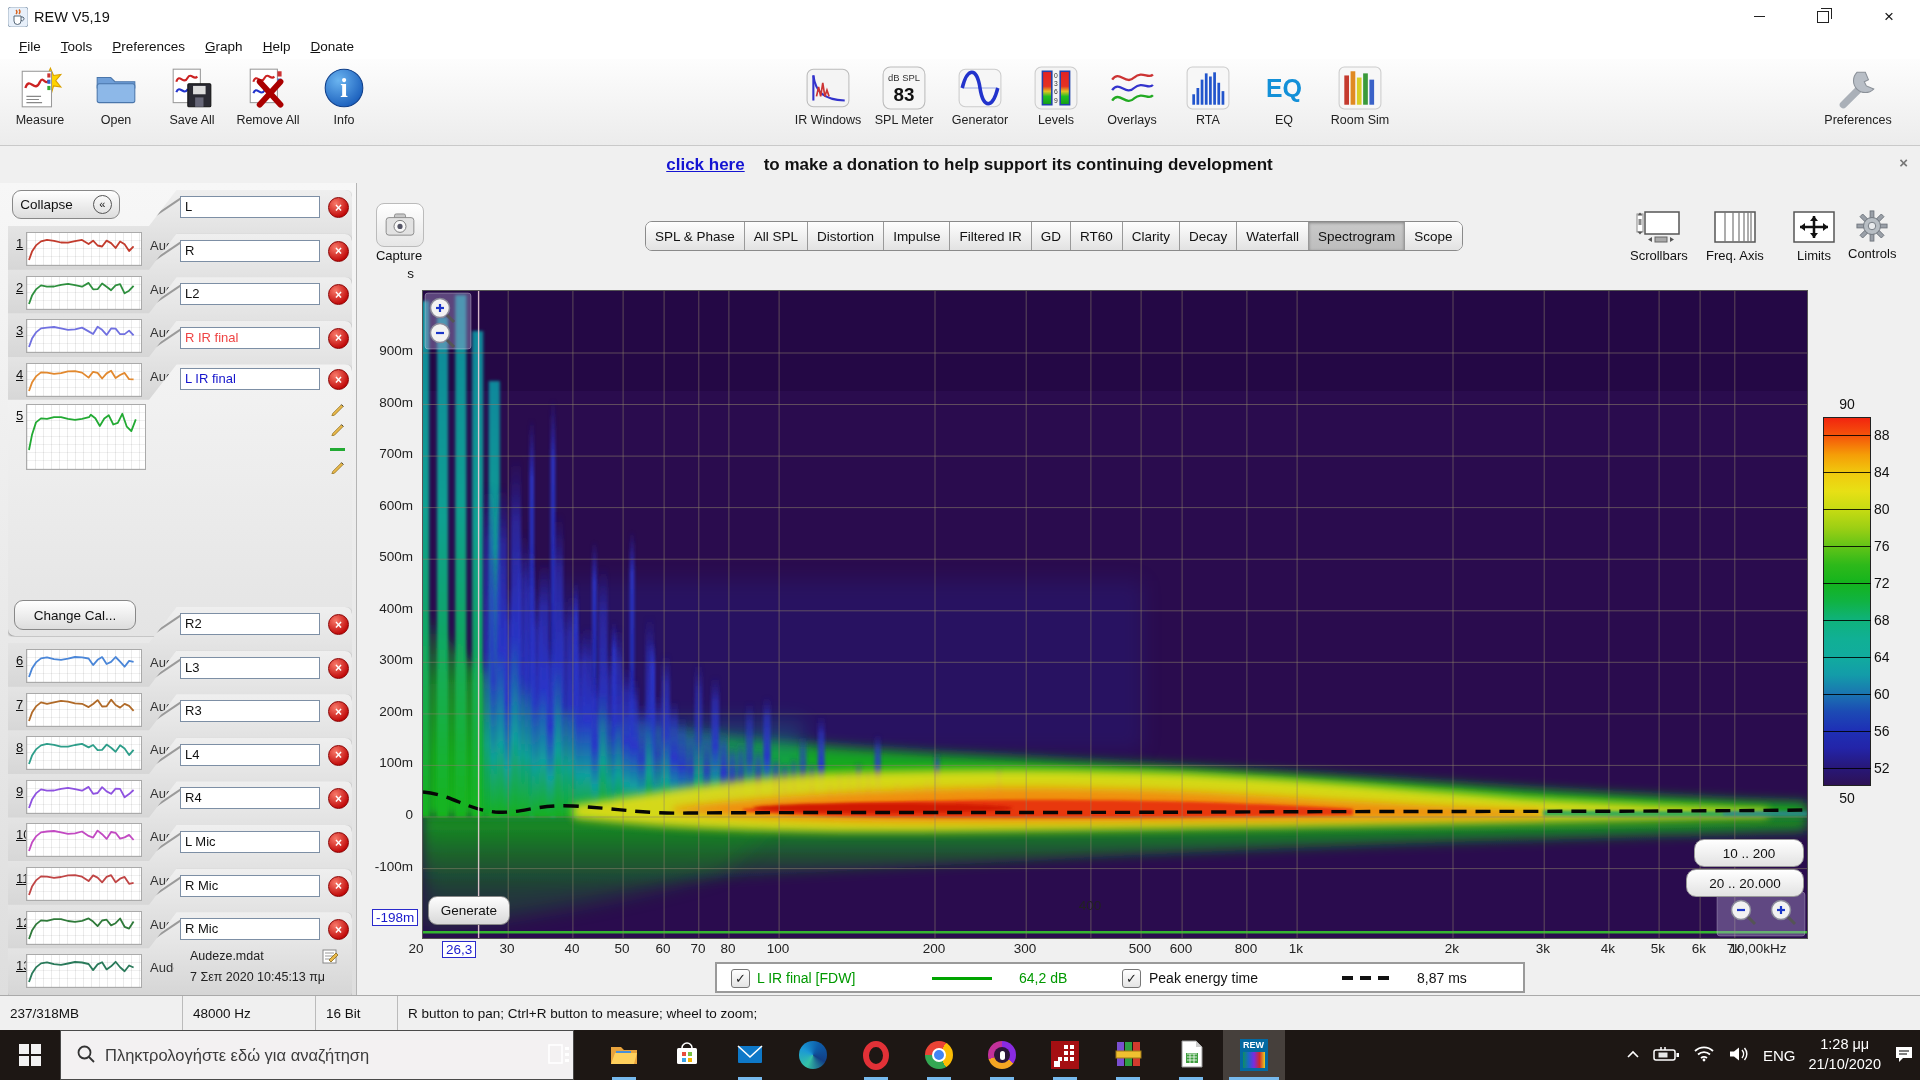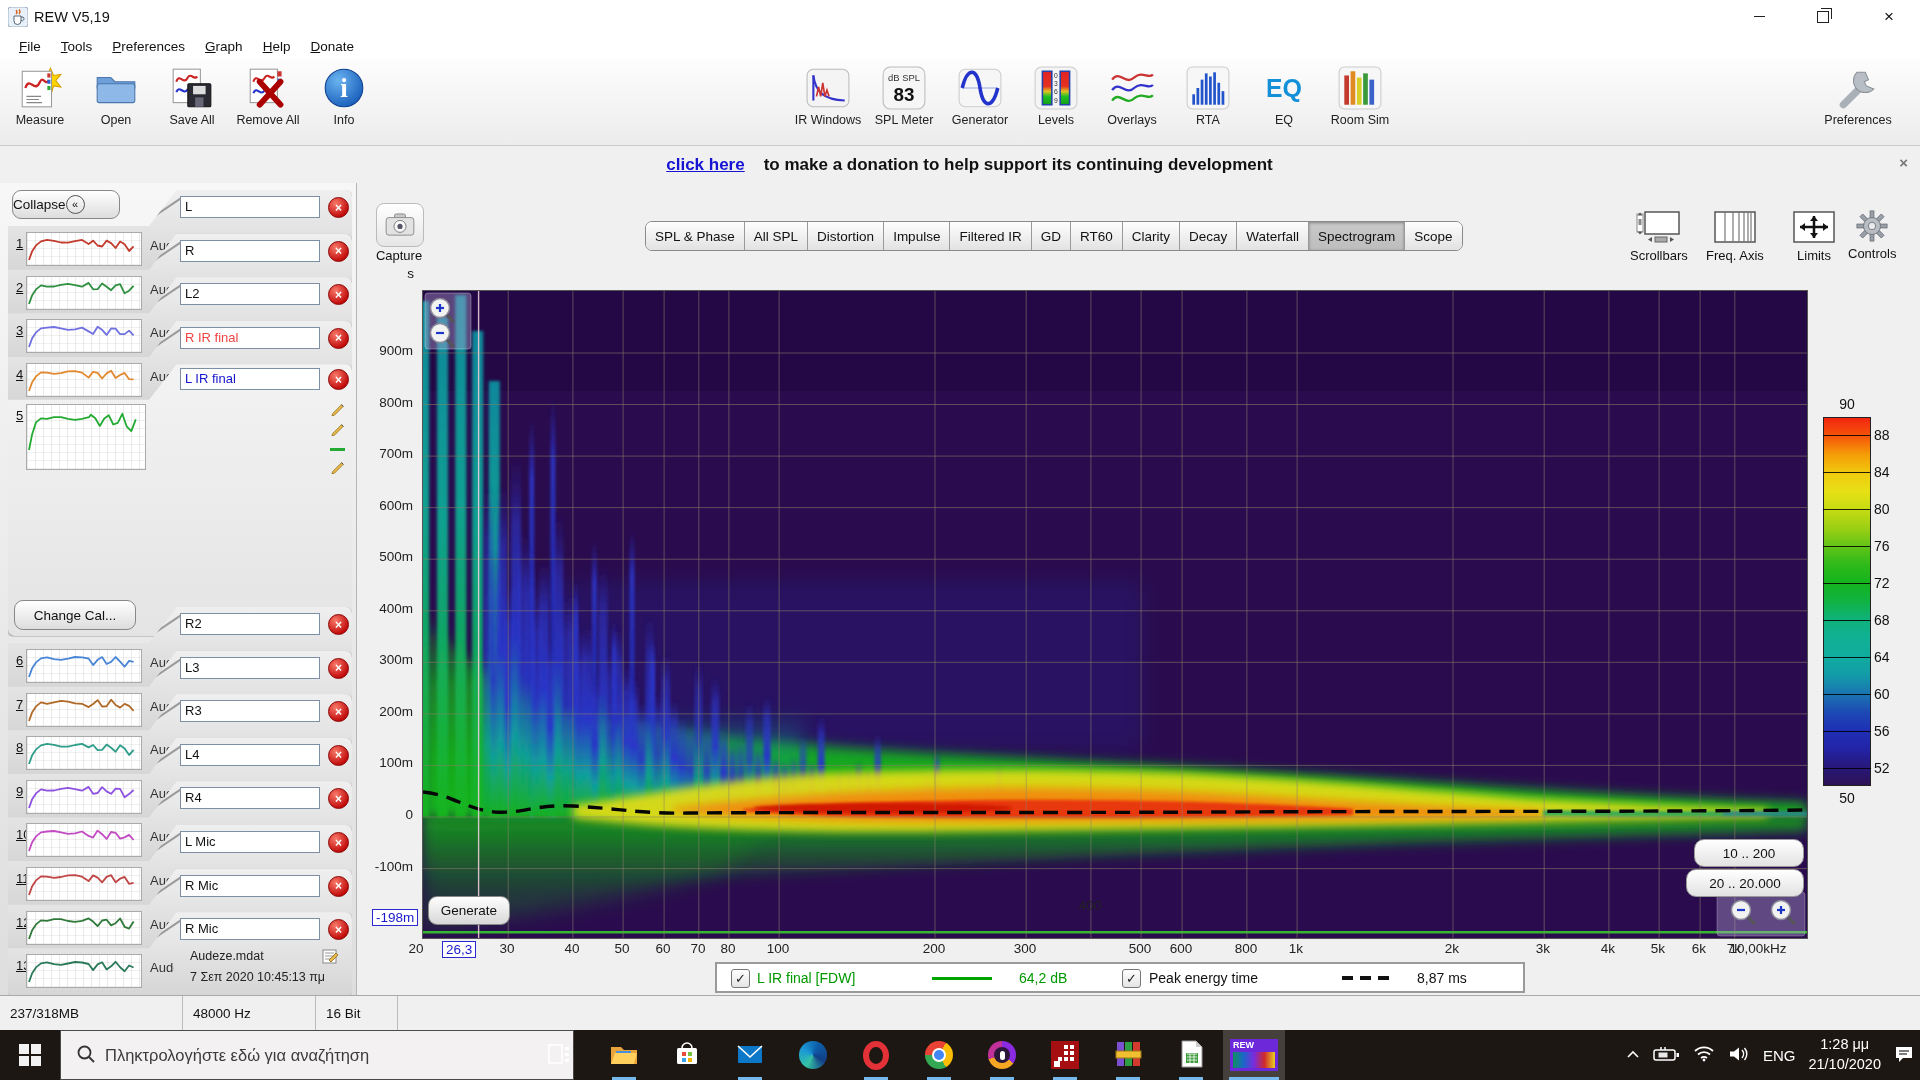--- a/index.html
+++ b/index.html
@@ -27,21 +27,21 @@
   
   .banner{position:absolute;left:0;top:146px;width:1920px;height:37px;background:#f0f0f0;border-bottom:1px solid #d5d5d5;
           display:flex;align-items:center;justify-content:center;font-weight:bold;font-size:17px}
   .banner a{color:#1414d2;text-decoration:underline;margin:0 19px}
   .bclose{position:absolute;right:12px;top:8px;color:#777;font-size:15px}
   
   .mainbg{position:absolute;left:356px;top:183px;width:1564px;height:812px;background:#f0f0f0}
   
   #sidebar{position:absolute;left:0;top:183px;width:356px;height:812px;background:linear-gradient(180deg,#f7f7f7,#dedede);border-right:1px solid #b5b5b5;overflow:hidden}
   .collapsebtn{position:absolute;left:12px;top:7px;width:106px;height:27px;border:1px solid #888;border-radius:9px;
-     background:linear-gradient(#fff,#ddd);display:flex;align-items:center;gap:0;font-size:13.5px;z-index:20}
+     background:linear-gradient(#fff,#ddd);display:flex;align-items:center;justify-content:center;gap:20px;font-size:13.5px;z-index:20}
   .collapsebtn .cc{width:17px;height:17px;border:1.4px solid #555;border-radius:50%;display:flex;align-items:center;justify-content:center;font-size:11px;line-height:11px}
   .mcard{position:absolute;background:linear-gradient(180deg,#efefef,#d4d4d4);border-radius:7px;
      clip-path:polygon(0 41%,41% 41%,49% 0,100% 0,100% 100%,0 100%);filter:drop-shadow(0 1px 1px rgba(0,0,0,.45))}
   .mcard.expanded{background:linear-gradient(180deg,#f3f3f3,#e4e4e4);clip-path:polygon(0 13%,41% 13%,49% 0,100% 0,100% 100%,0 100%)}
   .mnum{position:absolute;left:8px;font-size:13px;text-decoration:underline}
   .mthumb{position:absolute;left:18px;width:114px;height:32px;background:
       repeating-linear-gradient(90deg,rgba(0,0,0,.08) 0 1px,transparent 1px 8px),
       repeating-linear-gradient(0deg,rgba(0,0,0,.06) 0 1px,transparent 1px 8px),#fff;border:1px solid #aaa}
   .mau{position:absolute;left:142px;width:24px;overflow:hidden;white-space:nowrap;color:#333;font-size:13px}
   .mdiag{position:absolute;left:132px;width:44px;height:1.5px;background:#9a9a9a;transform:rotate(-34deg)}
@@ -105,21 +105,21 @@
   .ic-chrome{width:28px;height:28px;border-radius:50%;background:conic-gradient(from -90deg,#ea4335 0 120deg,#fbbc05 120deg 240deg,#34a853 240deg 360deg);position:relative}
   .ic-chrome::after{content:"";position:absolute;inset:7px;border-radius:50%;background:#4285f4;border:2.5px solid #fff}
   .ic-edge{width:28px;height:28px;border-radius:50%;background:conic-gradient(from 210deg,#35c2a5,#1b98d6,#0d5ca8,#123f86,#35c2a5)}
   .ic-opera{width:26px;height:29px;border-radius:50%;border:6.5px solid #e23137;box-sizing:border-box}
   .ic-secure{width:28px;height:28px;border-radius:50%;background:conic-gradient(#8a2be2 0 35%,#f5a623 35% 70%,#c2319a 70% 100%);position:relative}
   .ic-secure::after{content:"";position:absolute;inset:6px;background:#2a1638;border-radius:50%}
   .ic-secure::before{content:"";position:absolute;left:12px;top:10px;width:5px;height:9px;background:#fff;border-radius:3px;z-index:1}
   .ic-redapp{width:28px;height:28px;background:#a50f12;position:relative}
   .ic-redapp::after{content:"";position:absolute;left:13px;top:4px;width:4px;height:4px;background:#fff;
      box-shadow:6px 0 #fff,0 6px #fff,6px 6px #fff,-6px 12px #fff,0 12px #fff,6px 12px #fff,-9px 17px 0 1px #fff}
-  .ic-rew{width:48px;height:32px;background:#6d28d9;position:relative;padding:2px 3px;box-sizing:border-box}
+  .ic-rew{width:28px;height:32px;background:#0369a1;position:relative;padding:2px 3px;box-sizing:border-box}
   .ic-rew span{font-size:9px;font-weight:bold;color:#fff;line-height:9px;display:block}
   .ic-rew .rew-spec{position:absolute;left:3px;right:3px;top:13px;bottom:3px;background:linear-gradient(90deg,#0d8f60,#1b67c8,#7a2be0,#d02a2a,#e8d020)}
 </style>
 </head>
 <body>
 
 <div id="app">
 
   <div class="titlebar">
     <span class="ticon"><svg viewBox="0 0 20 20" width="20" height="20">
@@ -838,20 +838,21 @@
     <div class="cbx" style="left:405px">✓</div>
     <span class="legtxt" style="left:432px">Peak energy time</span>
     <div class="legdash" style="left:625px"></div>
     <span class="legtxt" style="left:700px">8,87 ms</span>
   </div>
 
   <div class="statusbar" id="statusbar">
       <div class="scell" style="width:183px">237/318MB</div>
       <div class="scell" style="width:133px">48000 Hz</div>
       <div class="scell" style="width:82px">16 Bit</div>
+      <div class="scell" style="flex:1;border-right:none">R button to pan; Ctrl+R button to measure; wheel to zoom;</div>
     </div>
 
   <div class="taskbar">
     <div class="startbtn">
       <svg viewBox="0 0 22 22" width="22" height="22">
           <rect x="0" y="0" width="10" height="10" fill="#f2f2f2"></rect>
           <rect x="12" y="0" width="10" height="10" fill="#f2f2f2"></rect>
           <rect x="0" y="12" width="10" height="10" fill="#f2f2f2"></rect>
           <rect x="12" y="12" width="10" height="10" fill="#f2f2f2"></rect>
         </svg>

